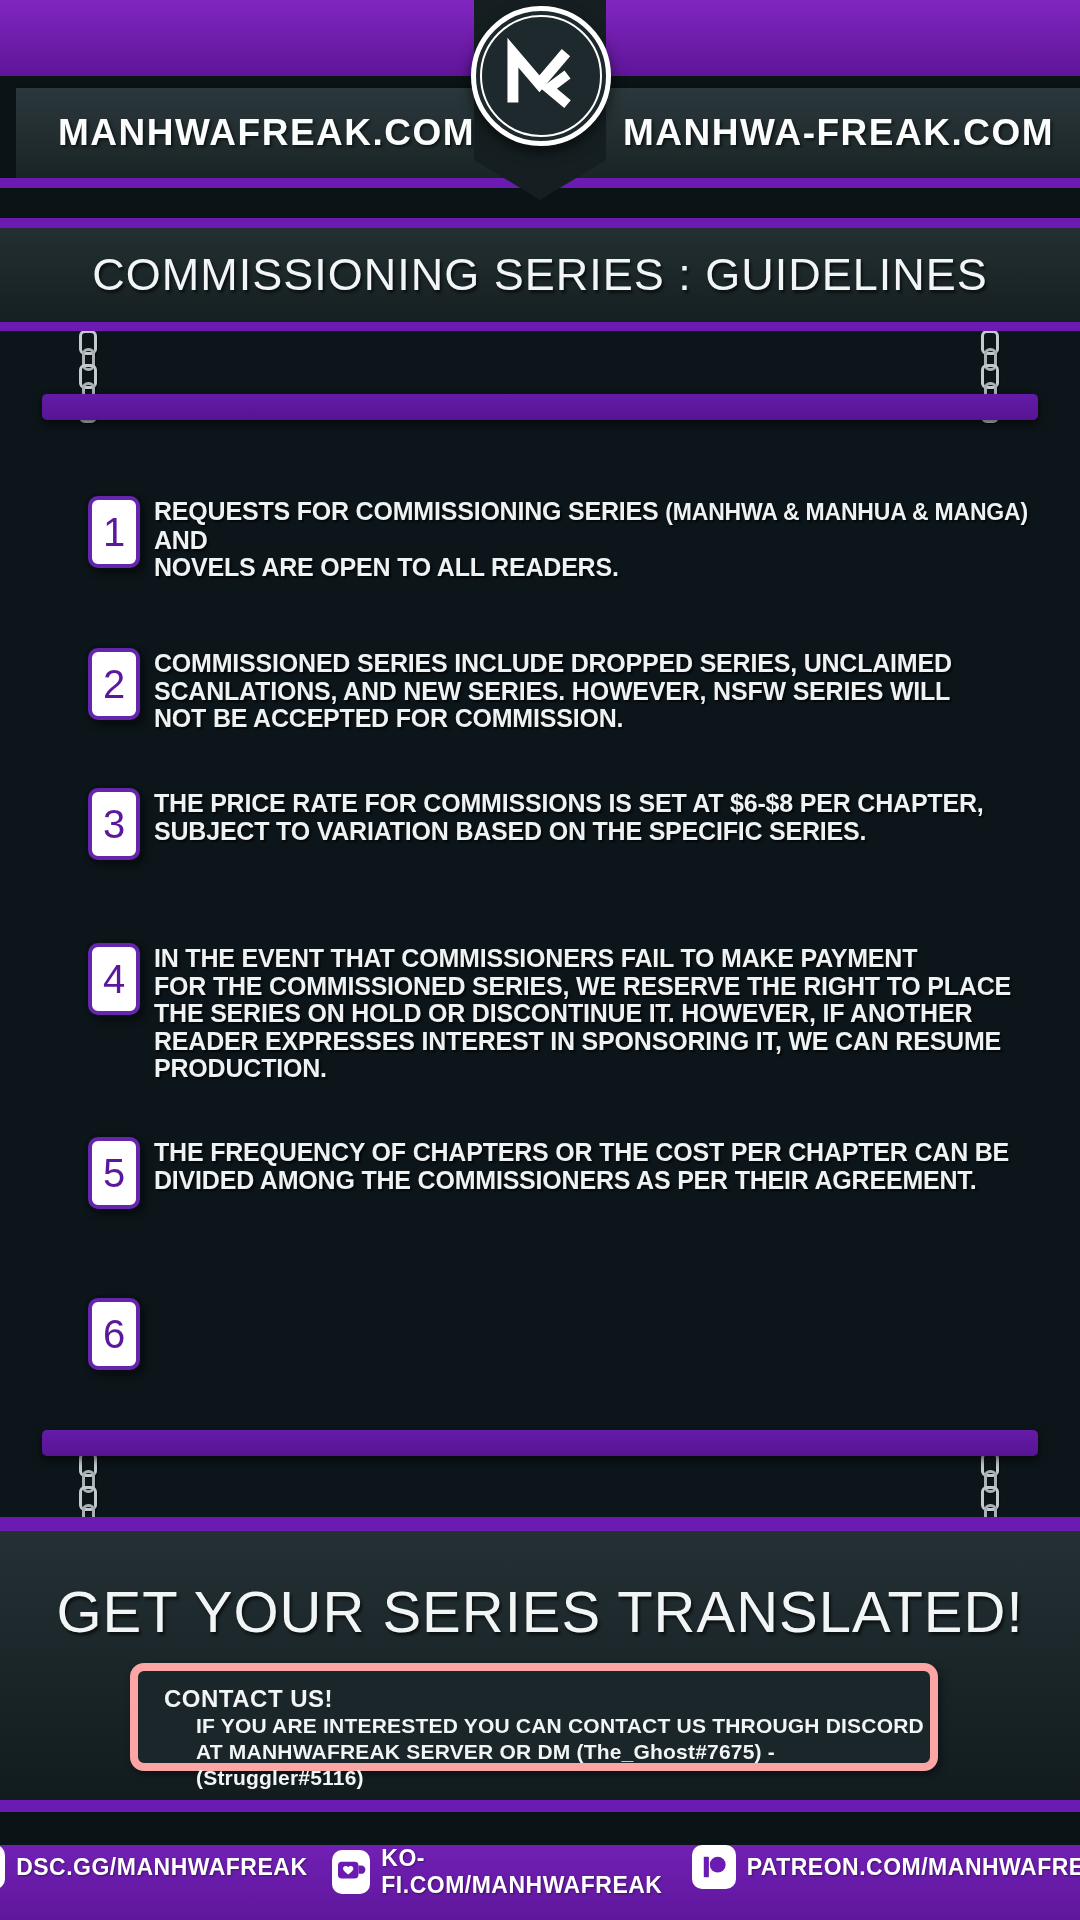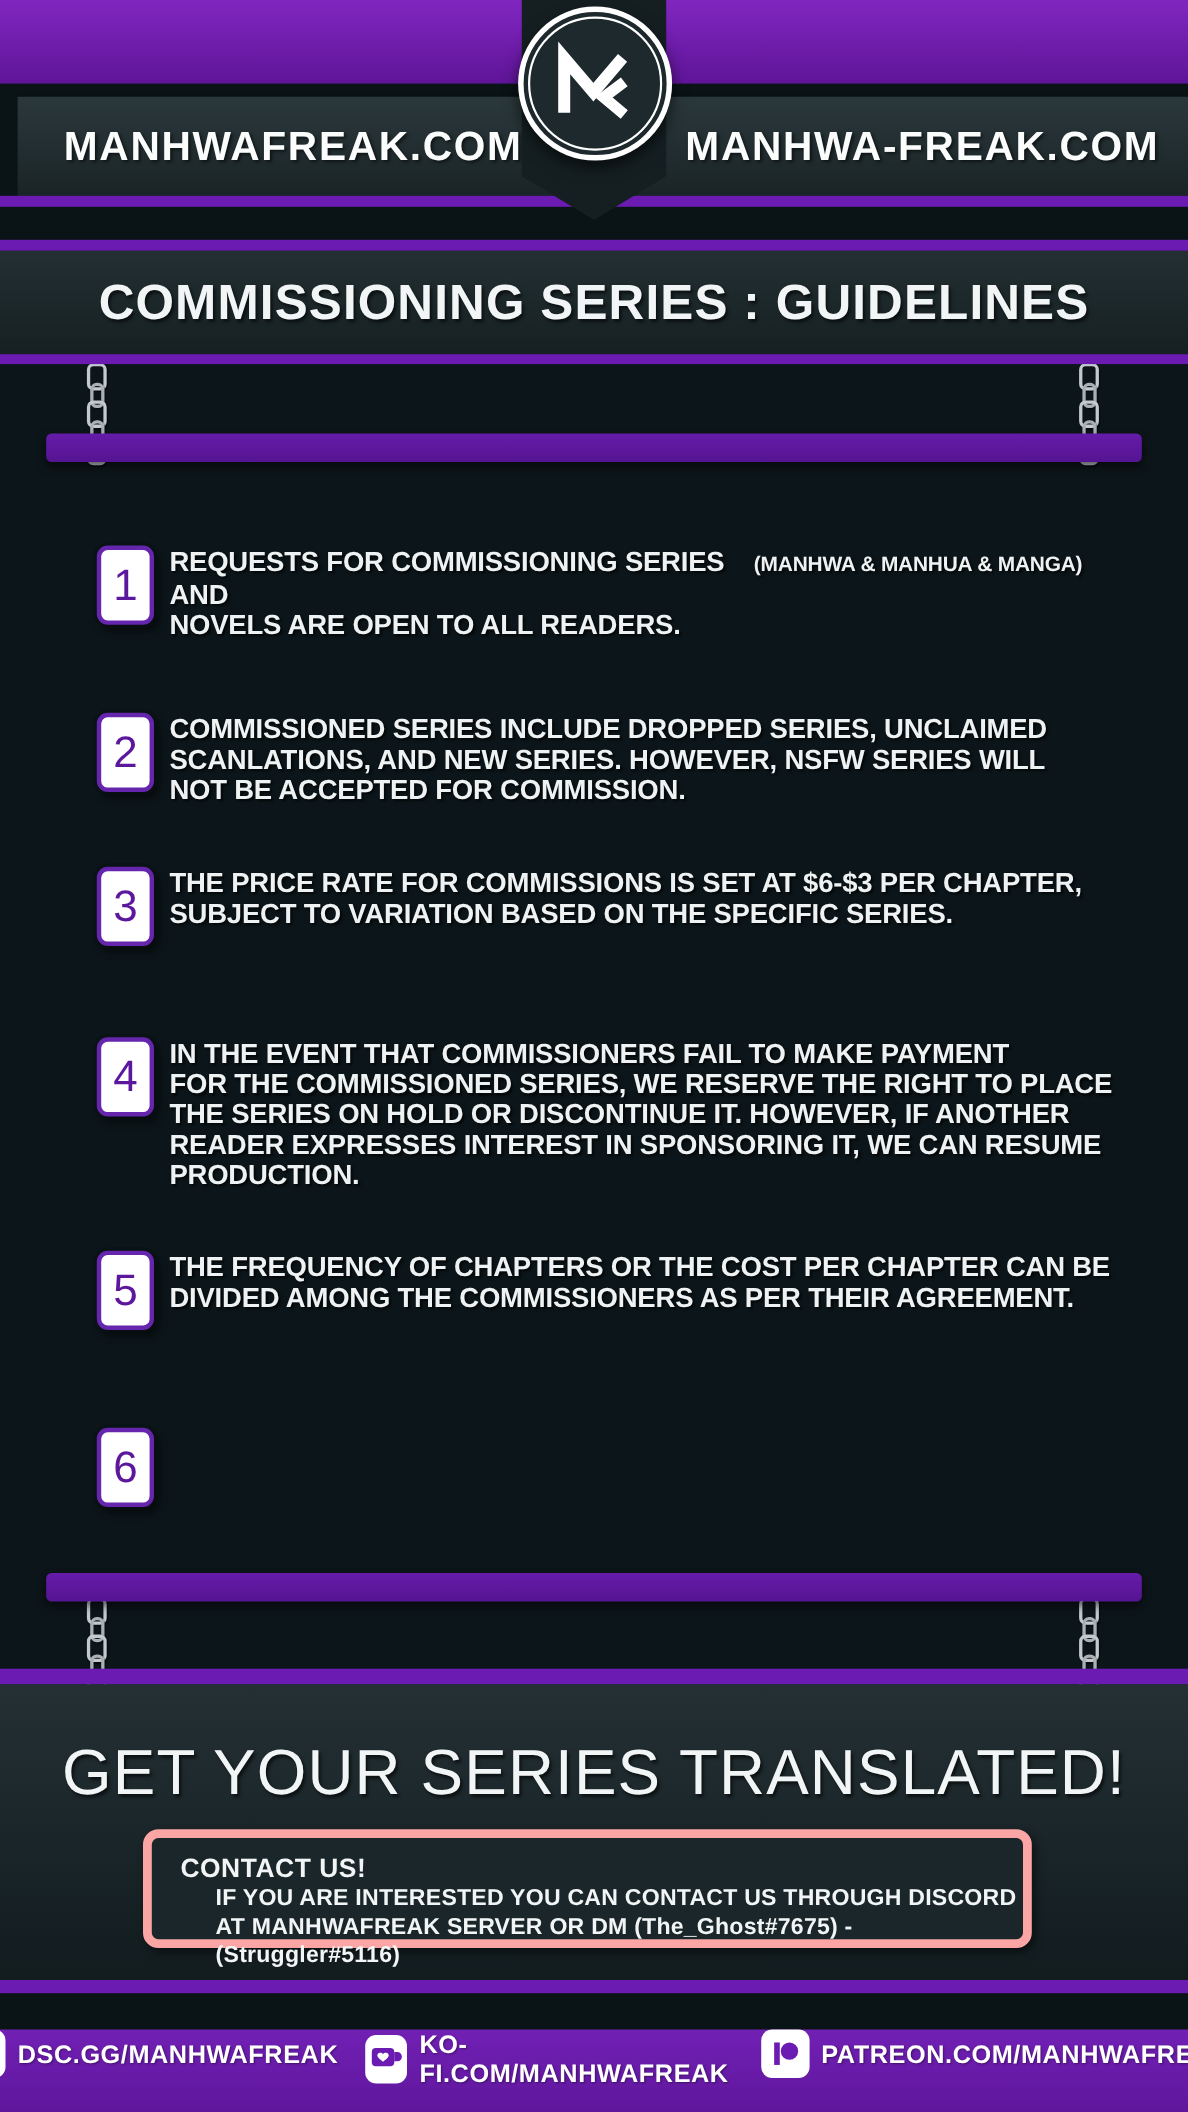--- a/index.html
+++ b/index.html
@@ -30,21 +30,21 @@
   .logo-circle{position:absolute;left:471px;top:6px;width:130px;height:130px;
     border-radius:50%;border:5px solid #ffffff;background:#1d292c;z-index:3;
     box-shadow:0 6px 14px rgba(0,0,0,.6);}
   .logo-inner{position:absolute;left:4px;top:4px;right:4px;bottom:4px;
     border:2px solid #ffffff;border-radius:50%;
     display:flex;align-items:center;justify-content:center;}
   
   .title-band{position:absolute;left:0;top:228px;width:1080px;height:94px;
     background:linear-gradient(#232f32,#162023);z-index:1;
     display:flex;align-items:center;justify-content:center;}
-  .title-band .title{font-size:45px;font-weight:700;letter-spacing:1px;
+  .title-band .title{font-size:45px;font-weight:400;letter-spacing:1px;
     text-shadow:2px 3px 3px rgba(0,0,0,.6);}
   .line3{position:absolute;left:0;top:322px;width:1080px;height:9px;
     background:#6b1bb2;z-index:2;}
   
   .main-panel{position:absolute;left:0;top:331px;width:1080px;height:1186px;
     background:#0c1519;z-index:0;}
   .plank{position:absolute;left:42px;width:996px;height:26px;border-radius:5px;
     background:linear-gradient(#651ca9,#551492);box-shadow:0 4px 8px rgba(0,0,0,.55);z-index:2;}
   .plank.top{top:394px;}
   .plank.bottom{top:1430px;}
@@ -61,21 +61,21 @@
   
   .item{position:absolute;left:88px;width:940px;display:flex;gap:14px;}
   .badge{flex:0 0 auto;width:44px;height:64px;background:#ffffff;
     border:4px solid #6526ad;border-radius:10px;
     display:flex;align-items:center;justify-content:center;
     box-shadow:0 0 0 3px rgba(10,16,20,.55),4px 5px 7px rgba(0,0,0,.5);}
   .badge .num{font-size:40px;font-weight:500;color:#5c189c;line-height:1;}
   .gtext{white-space:pre-line;font-size:25px;line-height:27.5px;font-weight:700;
     letter-spacing:-0.2px;padding-top:2px;color:#eef2f2;
     text-shadow:2px 2px 2px rgba(0,0,0,.65);}
-  .gtext .small{font-size:19px;margin-left:20px;}
+  .gtext .small{font-size:23px;}
   .i1{top:496px;} .i2{top:648px;} .i3{top:788px;}
   .i4{top:943px;} .i5{top:1137px;} .i6{top:1298px;}
   
   .cta-section{position:absolute;left:0;top:1531px;width:1080px;height:269px;
     background:linear-gradient(#243034,#121c1f);z-index:1;}
   .cta-heading{position:absolute;left:0;top:1578px;width:1080px;text-align:center;
     font-size:58px;font-weight:400;letter-spacing:1px;z-index:2;
     text-shadow:2px 3px 3px rgba(0,0,0,.6);}
   .contact-card{position:absolute;left:130px;top:1663px;width:808px;height:108px;
     border:8px solid #fca5a5;border-radius:14px;background:#1a2629;z-index:2;
@@ -156,21 +156,21 @@
     </div>
     <div class="gtext"><span>COMMISSIONED SERIES INCLUDE DROPPED SERIES, UNCLAIMED
 SCANLATIONS, AND NEW SERIES. HOWEVER, NSFW SERIES WILL
 NOT BE ACCEPTED FOR COMMISSION.</span><span class="small"></span><span></span></div>
   </div>
 
   <div class="item i3">
     <div class="badge">
       <span class="num">3</span>
     </div>
-    <div class="gtext"><span>THE PRICE RATE FOR COMMISSIONS IS SET AT $6-$3 PER CHAPTER,
+    <div class="gtext"><span>THE PRICE RATE FOR COMMISSIONS IS SET AT $6-$8 PER CHAPTER,
 SUBJECT TO VARIATION BASED ON THE SPECIFIC SERIES.</span><span class="small"></span><span></span></div>
   </div>
 
   <div class="item i4">
     <div class="badge">
       <span class="num">4</span>
     </div>
     <div class="gtext"><span>IN THE EVENT THAT COMMISSIONERS FAIL TO MAKE PAYMENT
 FOR THE COMMISSIONED SERIES, WE RESERVE THE RIGHT TO PLACE
 THE SERIES ON HOLD OR DISCONTINUE IT. HOWEVER, IF ANOTHER

